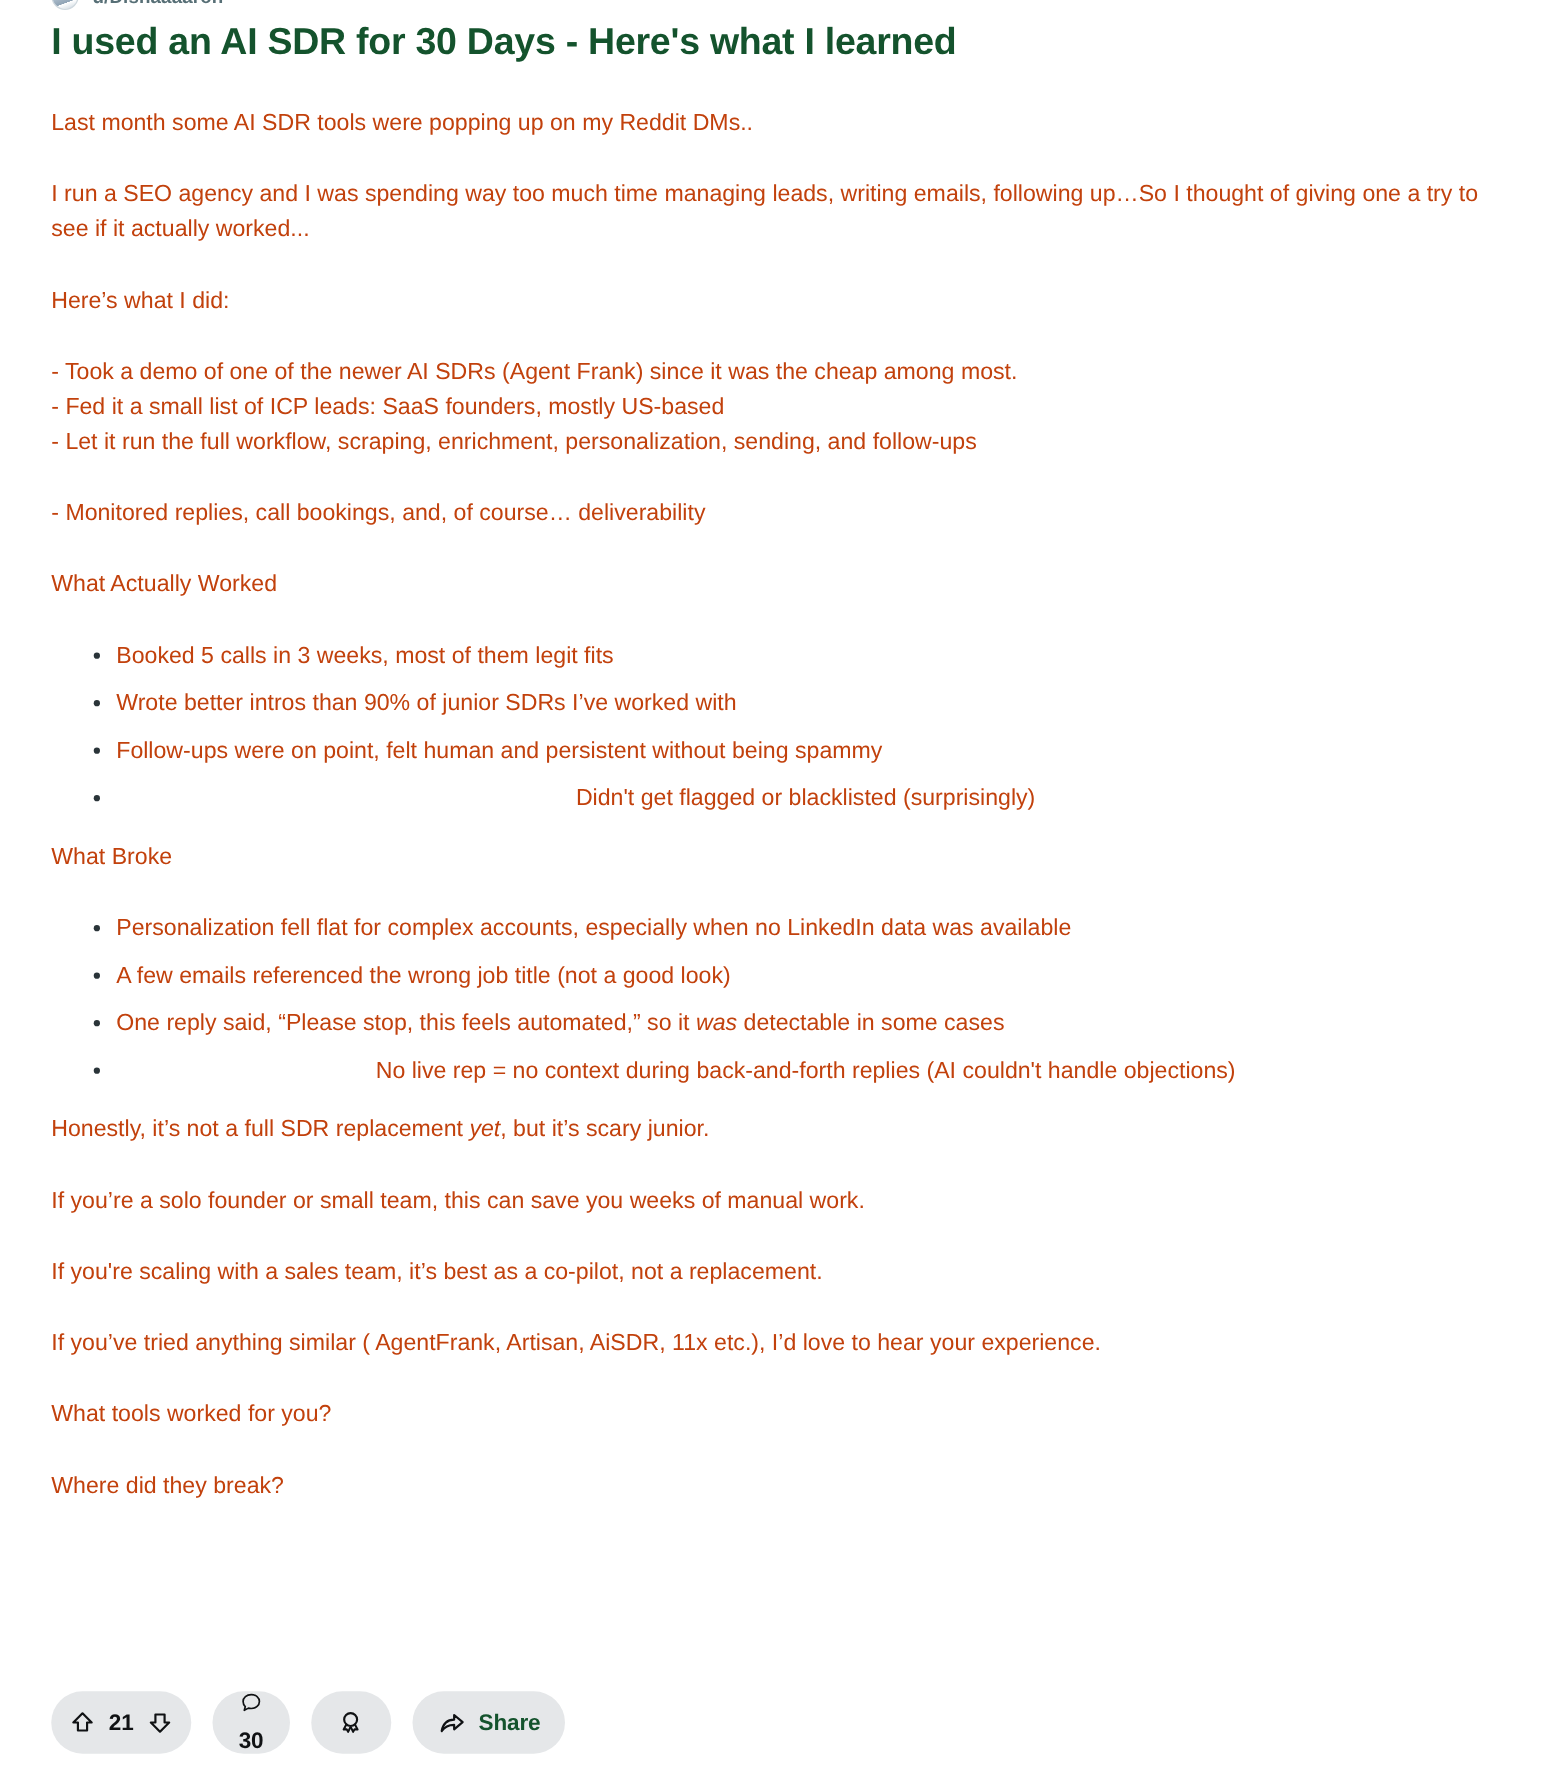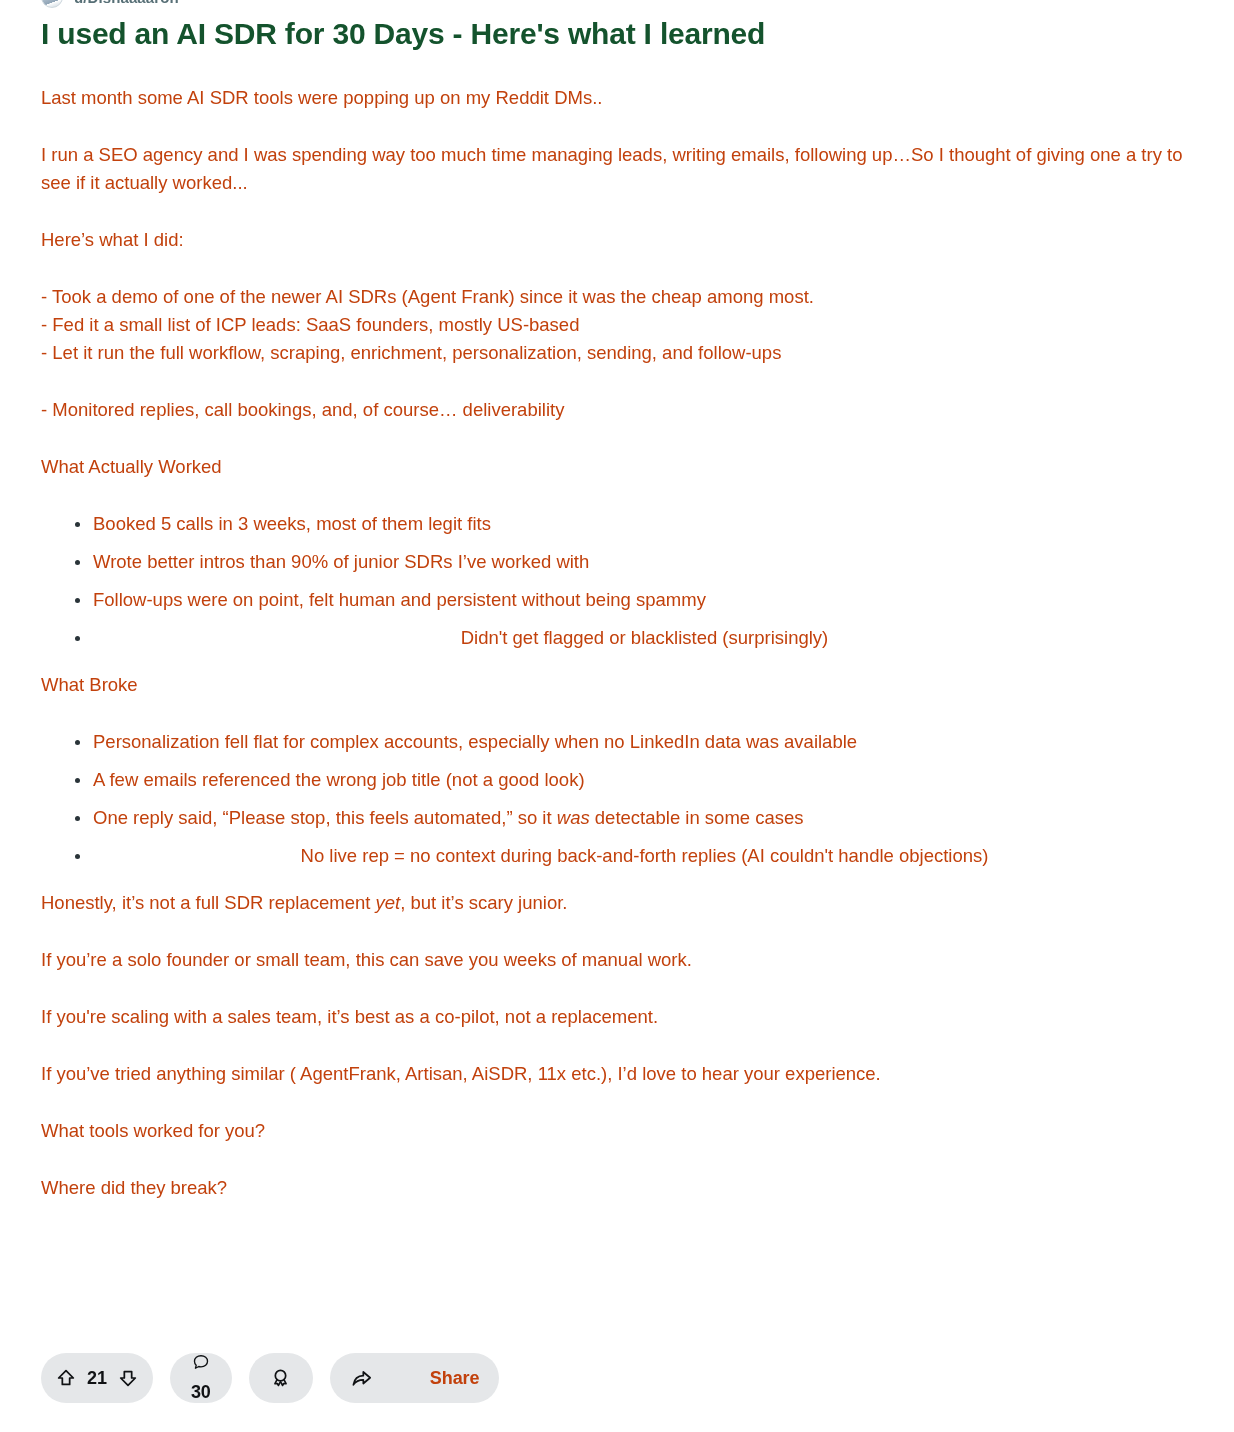--- a/index.html
+++ b/index.html
@@ -142,23 +142,22 @@
 
   .pill .count {
     font-size: 18px;
     font-weight: 700;
     color: #101214;
     letter-spacing: -0.1px;
   }
   .pill .label {
     font-size: 18px;
     font-weight: 700;
-    color: #c2410c;
+    color: #14532d;
     letter-spacing: -0.1px;
-    margin-left: 47px;
   }
   .icon-btn {
     display: inline-flex;
     align-items: center;
     justify-content: center;
     background: none;
     border: none;
     padding: 0;
     cursor: pointer;
     line-height: 0;

